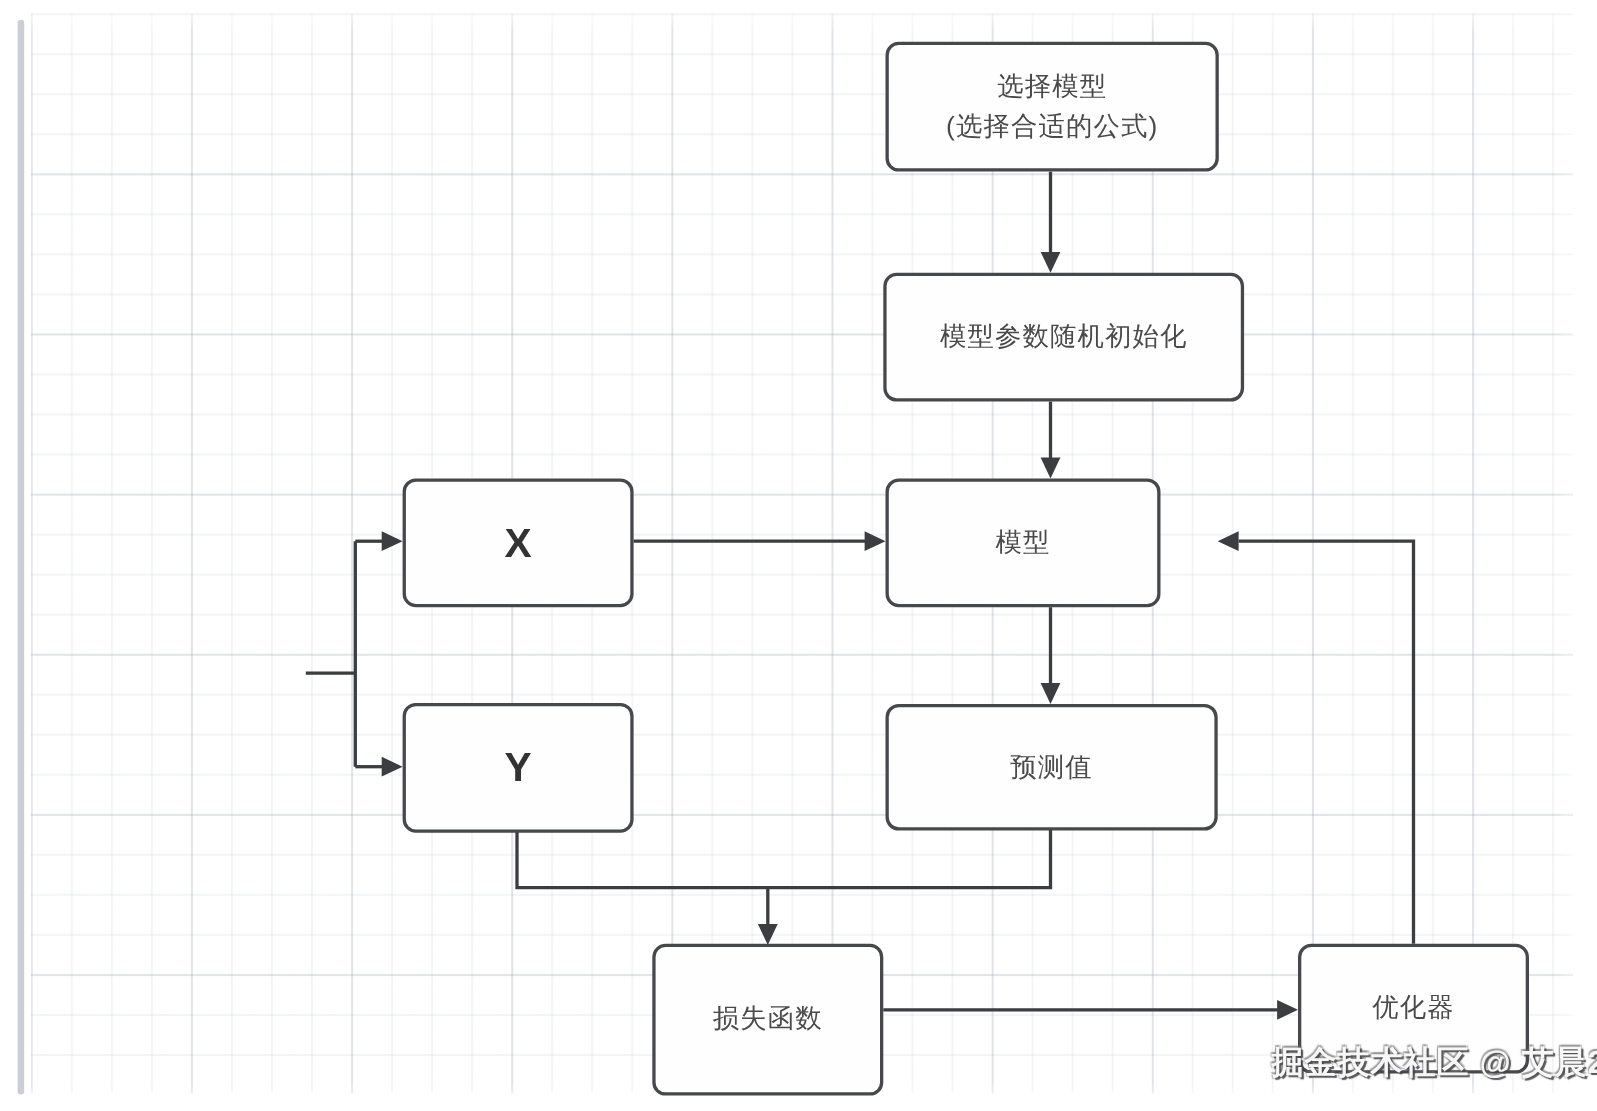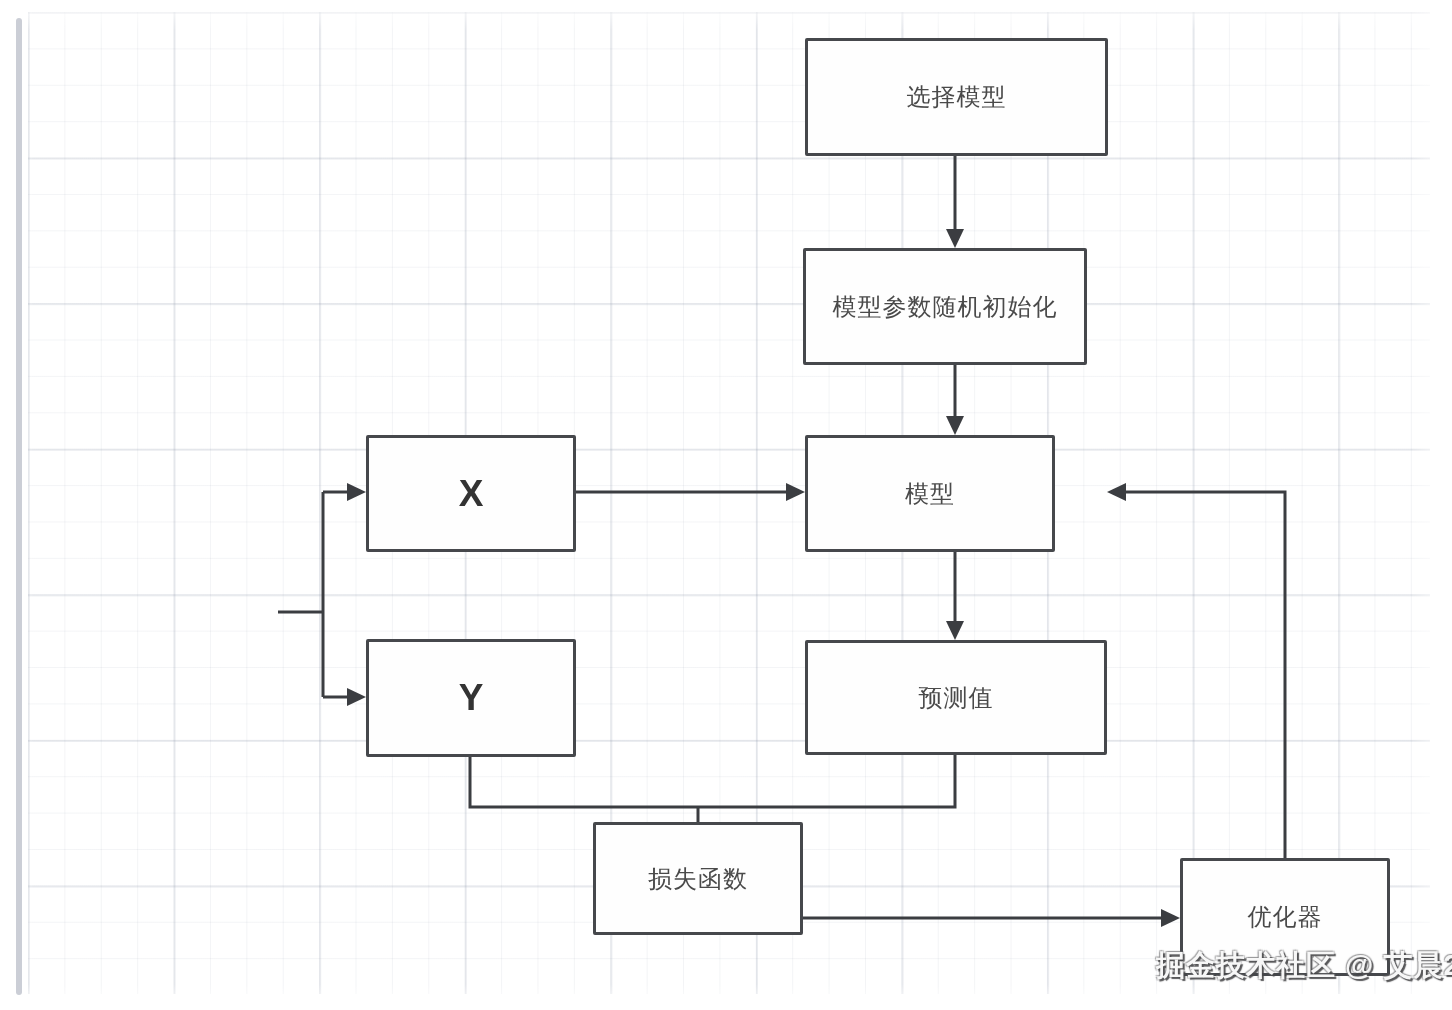--- a/index.html
+++ b/index.html
@@ -29,32 +29,32 @@
 
   .scrollbar{position:absolute;left:16px;top:18px;width:6px;height:977px;
     background:#cbced6;border-radius:3px;}
 
   svg.connector-layer{position:absolute;left:0;top:0;width:1452px;height:1010px;}
   svg .edge-line{stroke:var(--edge);stroke-width:3;fill:none;}
   svg .edge-head{fill:var(--edge);stroke:none;}
 
   .node{position:absolute;border:3px solid var(--node-border);background:#fefefe;
     display:flex;flex-direction:column;align-items:center;justify-content:center;
-    border-radius:2px;color:var(--node-text);text-align:center;}
+    border-radius:12px;color:var(--node-text);text-align:center;}
   .node .lbl{font-size:24px;line-height:1.55;letter-spacing:1px;color:var(--node-text);}
   .node.var .lbl{font-size:37px;font-weight:bold;letter-spacing:0;color:#333;}
 
   .n-select{left:805px;top:38px;width:303px;height:118px;}
-  .n-init{left:803px;top:248px;width:284px;height:117px;}
+  .n-init{left:803px;top:248px;width:328px;height:117px;}
   .n-model{left:805px;top:435px;width:250px;height:117px;}
   .n-pred{left:805px;top:640px;width:302px;height:115px;}
   .n-x{left:366px;top:435px;width:210px;height:117px;}
   .n-y{left:366px;top:639px;width:210px;height:118px;}
   .n-train{left:67px;top:554px;width:211px;height:118px;}
-  .n-loss{left:593px;top:822px;width:210px;height:113px;}
+  .n-loss{left:593px;top:858px;width:210px;height:138px;}
   .n-opt{left:1180px;top:858px;width:210px;height:118px;}
 
   .watermark{position:absolute;left:1156px;top:946px;width:280px;
     font-size:29px;font-weight:bold;letter-spacing:1px;white-space:nowrap;
     color:#f7f7f7;
     text-shadow:2px 2px 1px rgba(70,70,72,.9),
                 -1px -1px 1px rgba(110,110,112,.55),
                  1px -1px 1px rgba(110,110,112,.4),
                 -1px  1px 1px rgba(110,110,112,.4);}
 </style>
@@ -100,20 +100,21 @@
 
     <path class="edge-line" d="M803 918 H1162"></path>
     <polygon class="edge-head" points="1180,918 1161,909 1161,927"></polygon>
 
     <path class="edge-line" d="M1285 858 V492 H1126"></path>
     <polygon class="edge-head" points="1107,492 1126,483 1126,501"></polygon>
   </svg>
 
   <div class="node n-select">
     <span class="lbl">选择模型</span>
+    <span class="lbl">(选择合适的公式)</span>
   </div>
 
   <div class="node n-init">
     <span class="lbl">模型参数随机初始化</span>
   </div>
 
   <div class="node n-model">
     <span class="lbl">模型</span>
   </div>
 

